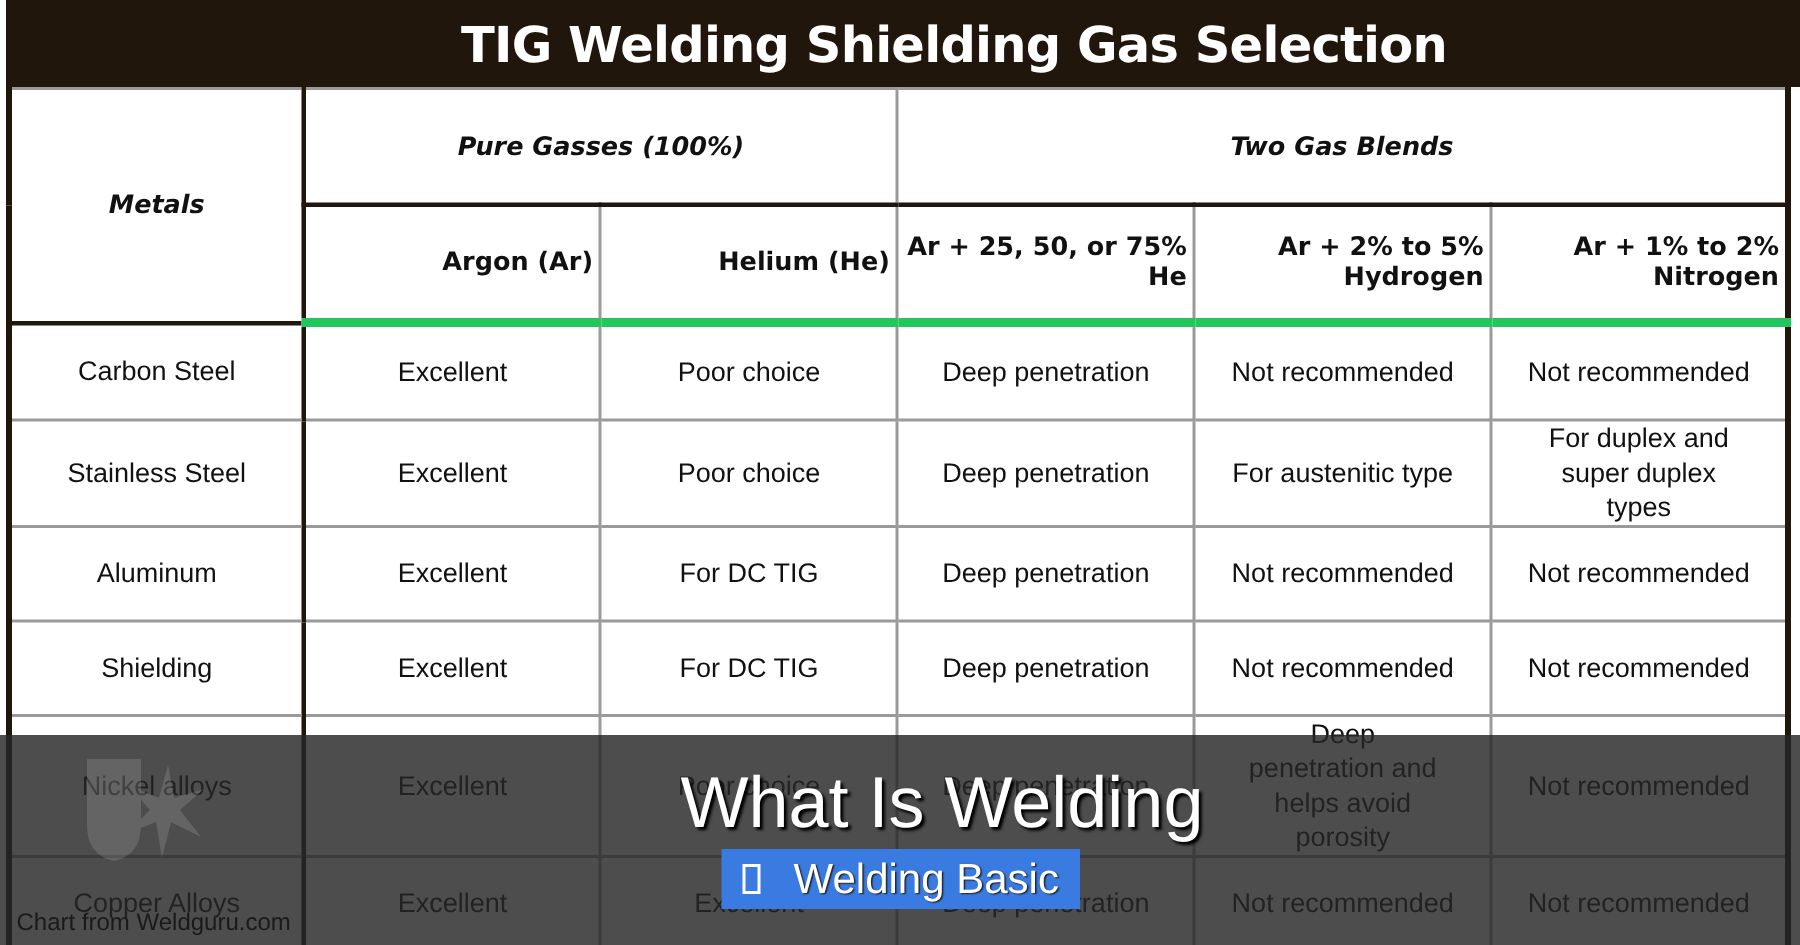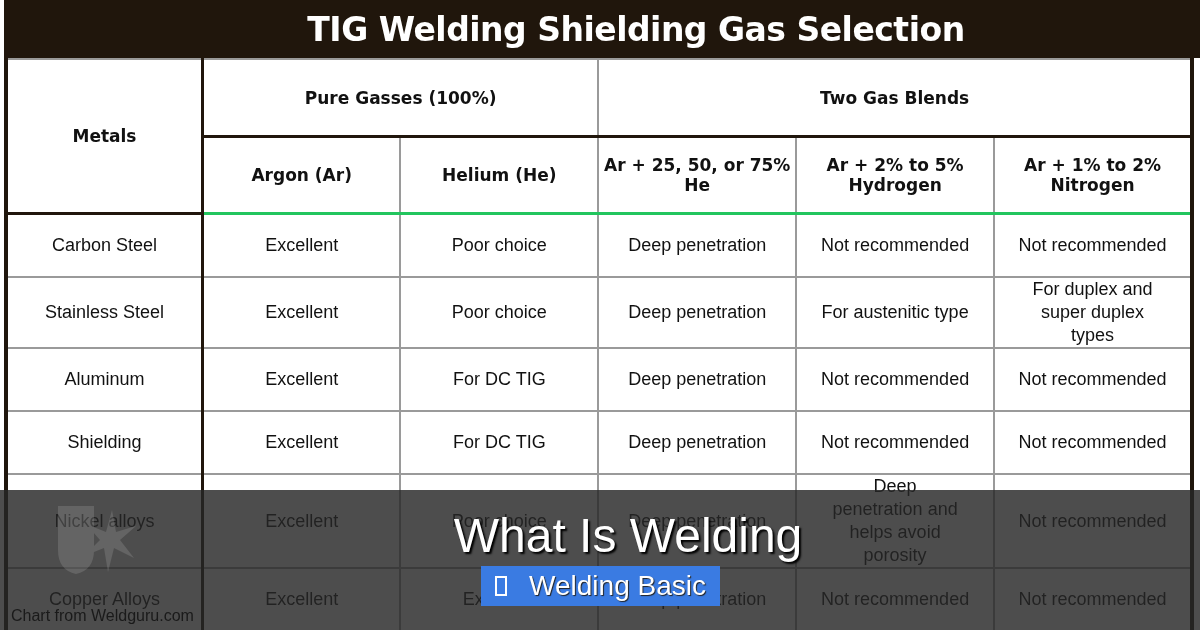--- a/index.html
+++ b/index.html
@@ -33,27 +33,27 @@
     border: 2px solid #9a9a9a;
     text-align: center; vertical-align: middle;
     color: #111;
     padding: 0 4px;
   }
   table.gas th {
     font-family: "DejaVu Sans", sans-serif; font-weight: bold; font-size: 17px;
     color: #111;
   }
   table.gas td { font-size: 18px; height: 61px; line-height: 23px; }
-  tr.group th { height: 75px; }
+  tr.group th { height: 75px; font-style: italic; }
   tr.sub th { height: 74px; }
   
   table.gas { border: 4px solid #20160c; border-top: none; }
   .metals-col { border-right: 3px solid #20160c !important; }
   tr.group th.pg, tr.group th.tg { border-bottom: 3px solid #20160c; }
-  tr.sub th { border-bottom: 3px solid #22c55e; }
+  tr.sub th { border-bottom: 6px solid #22c55e; text-align: right; }
   tr.group th.metals-col { border-bottom: 3px solid #20160c; }
 
   .overlay {
     position: absolute; left: 0; top: 490px; width: 1200px; height: 140px;
     background: rgba(38,38,38,0.82);
   }
   .watermark {
     position: absolute; left: 50px; top: 500px; width: 90px; height: 80px;
     opacity: 0.18;
   }

